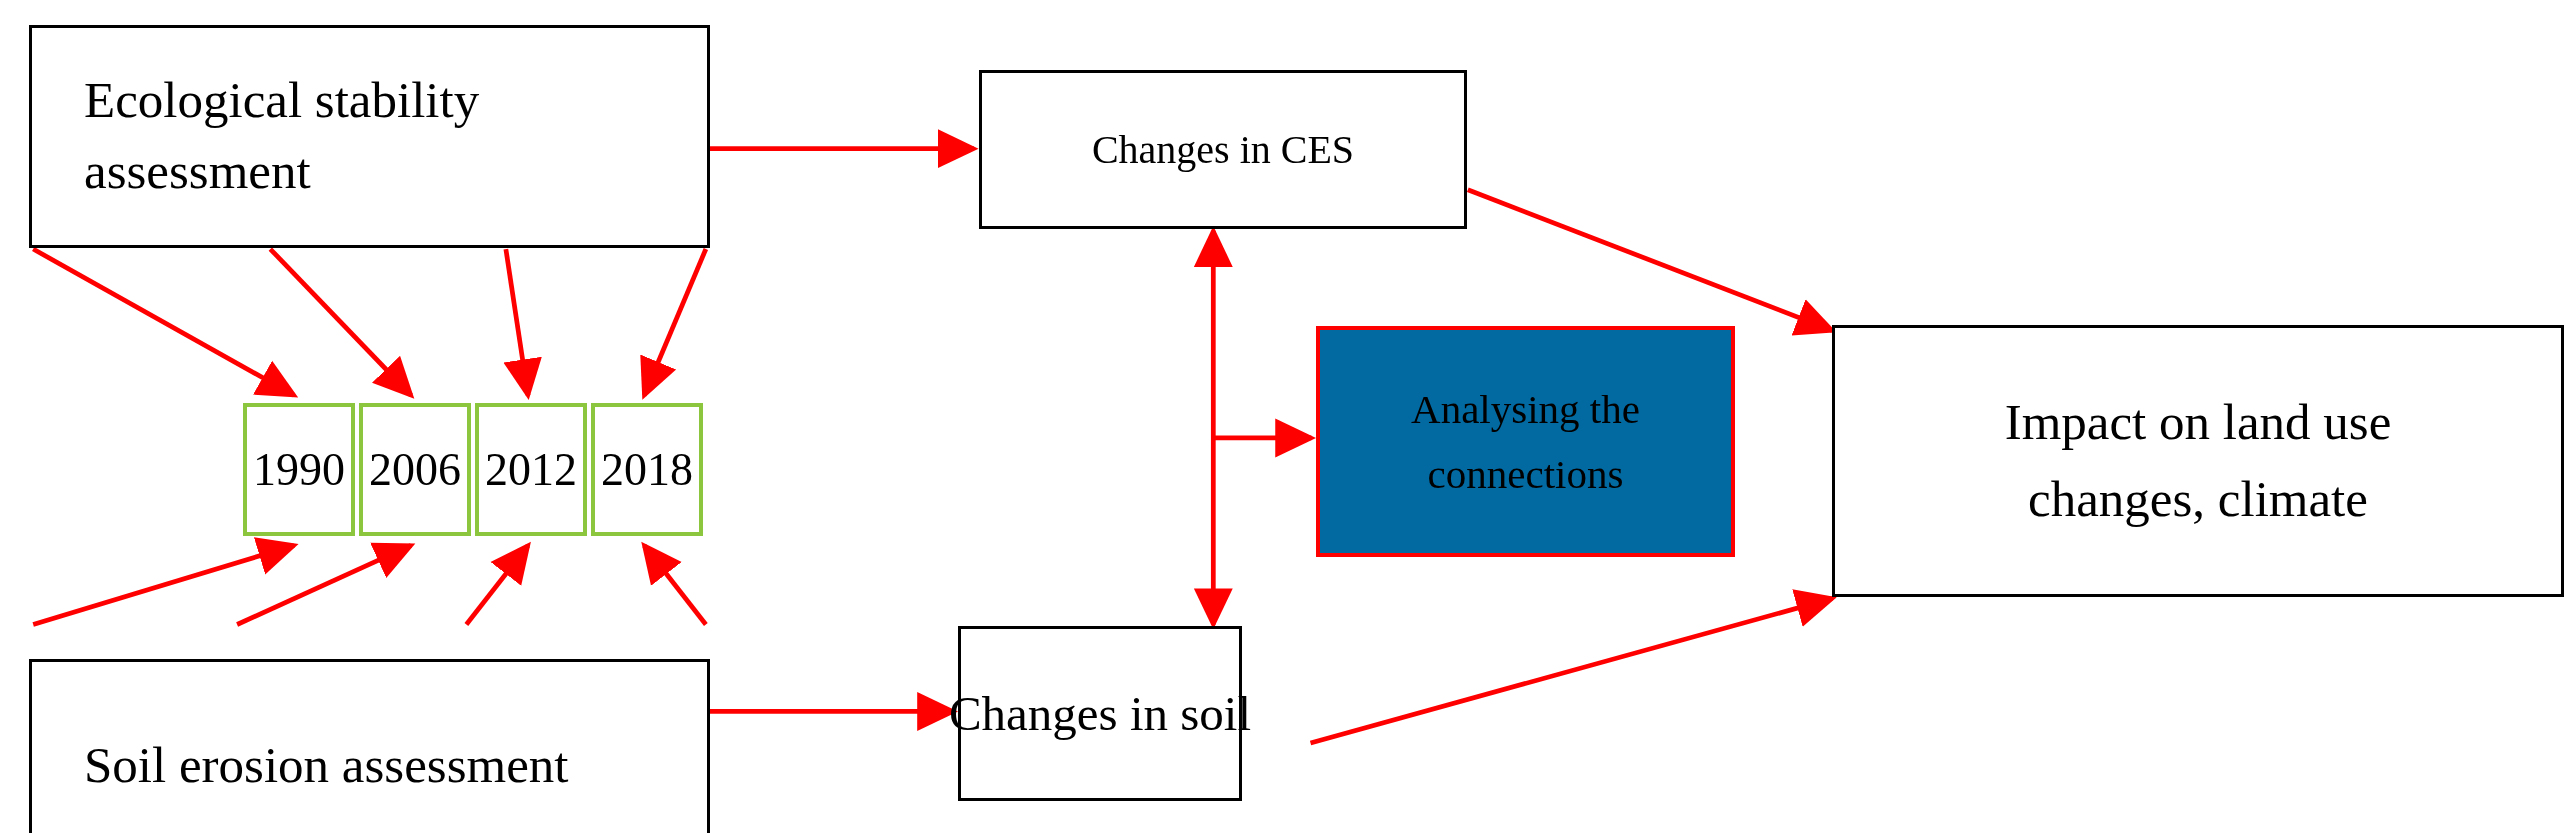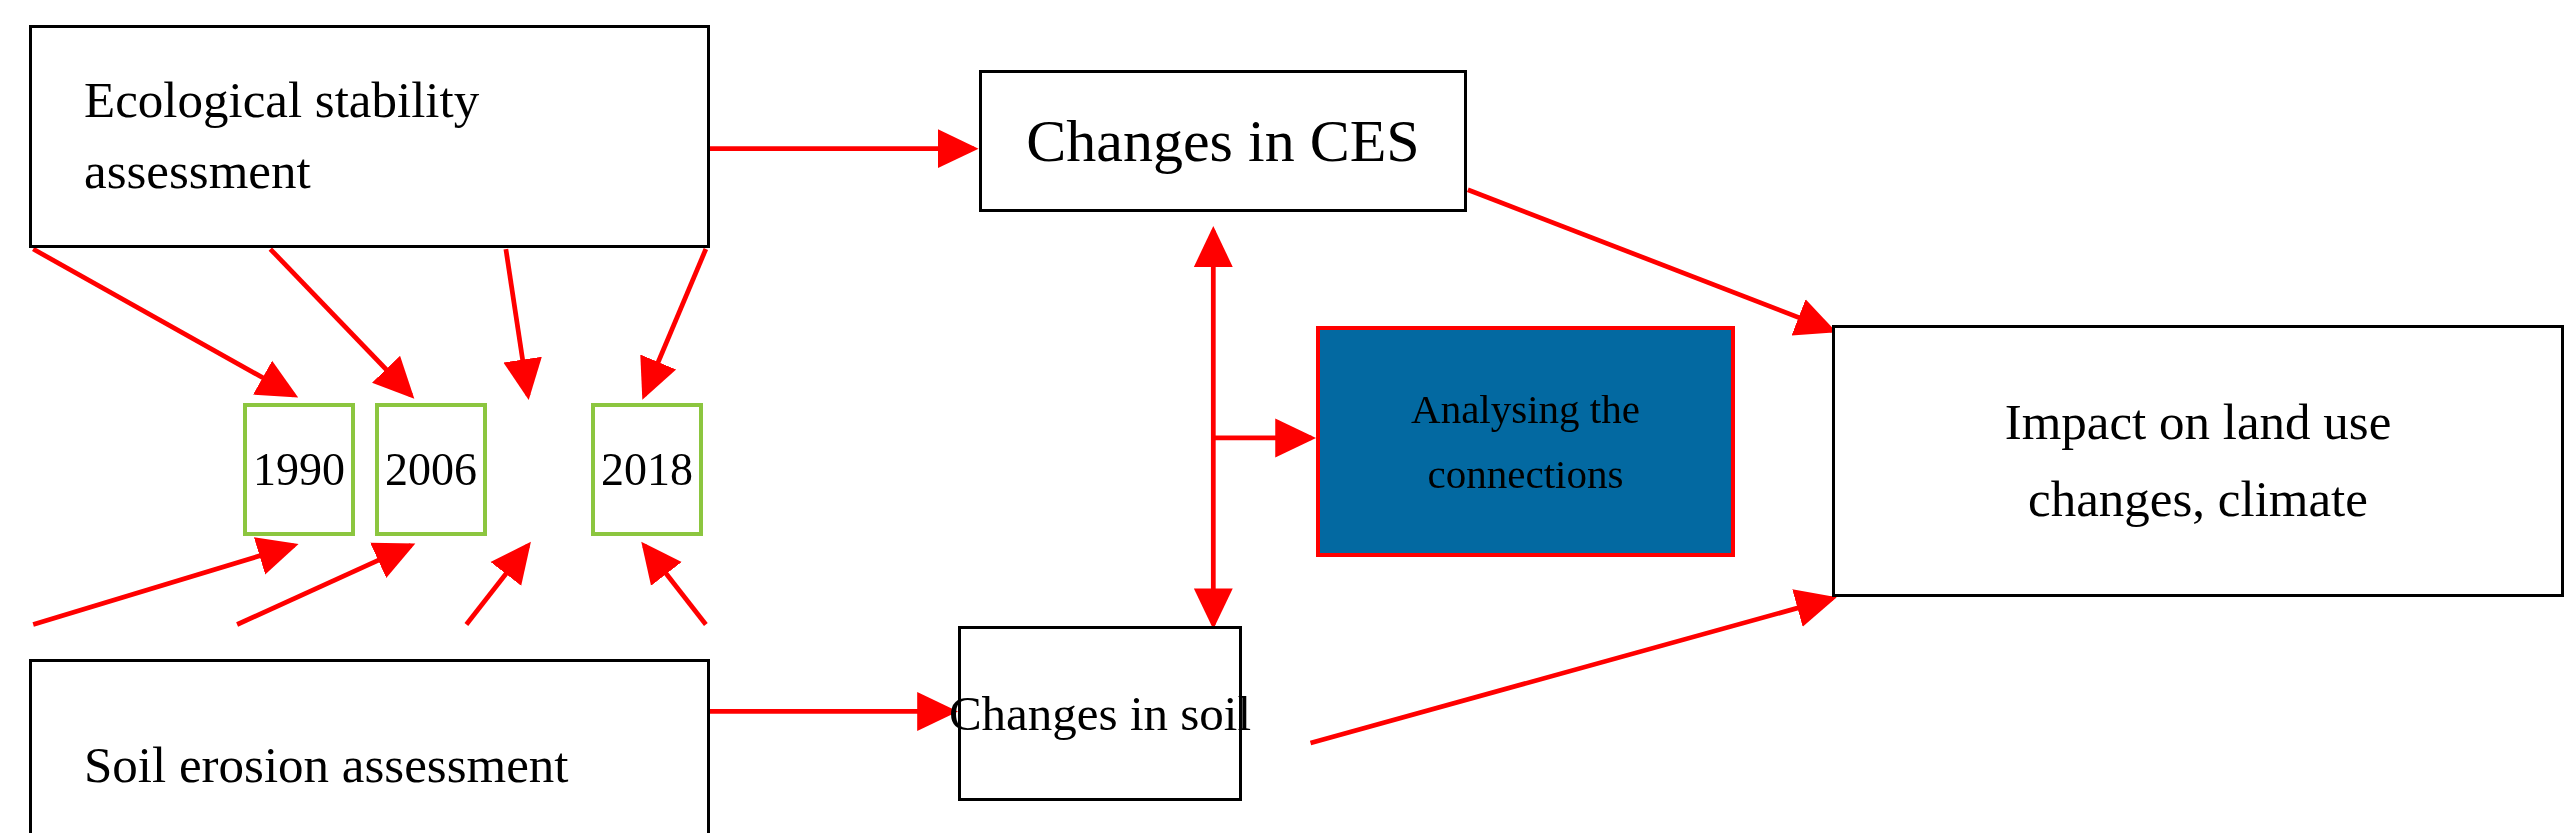--- a/index.html
+++ b/index.html
@@ -60,22 +60,22 @@
     line-height: 1.0;
   }
   #node-ecological-stability .node-line { margin: 10.3px 0; }
   #node-soil-erosion {
     left: 29px;  top: 659px;  width: 681px; height: 212px;
     align-items: flex-start;
     padding-left: 52px;
     font-size: 51px;
   }
   #node-changes-ces {
-    left: 979px; top: 70px;  width: 488px; height: 142px;
-    font-size: 60px;
+    left: 979px; top: 70px;  width: 488px; height: 159px;
+    font-size: 40px;
   }
   #node-changes-soil {
     left: 958px; top: 626px; width: 284px; height: 175px;
     font-size: 49px;
   }
   #node-analysing {
     left: 1316px; top: 326px; width: 419px; height: 231px;
     font-size: 41px;
     line-height: 1.0;
   }
@@ -86,21 +86,21 @@
     line-height: 1.0;
   }
   #node-impact .node-line { margin: 12.6px 0; }
   .node-year {
     top: 403px;
     width: 112px;
     height: 133px;
     font-size: 46px;
   }
   #node-year-0 { left: 243px; justify-content: center; }
-  #node-year-1 { left: 375px; }
+  #node-year-1 { left: 359px; }
   #node-year-2 { left: 475px; }
   #node-year-3 { left: 591px; }
 </style>
 </head>
 <body>
 
 <div id="diagram-root">
 
   <svg id="diagram-svg" viewBox="0 0 3259 1055">
     <defs>
@@ -144,20 +144,23 @@
   <div class="node node-black" id="node-soil-erosion">
     <span class="node-line">Soil erosion assessment</span>
   </div>
 
   <div class="node node-green node-year" id="node-year-0">
     <span class="node-line">1990</span>
   </div>
   <div class="node node-green node-year" id="node-year-1">
     <span class="node-line">2006</span>
   </div>
+  <div class="node node-green node-year" id="node-year-2">
+    <span class="node-line">2012</span>
+  </div>
   <div class="node node-green node-year" id="node-year-3">
     <span class="node-line">2018</span>
   </div>
 
   <div class="node node-black" id="node-changes-ces">
     <span class="node-line">Changes in CES</span>
   </div>
 
   <div class="node node-black" id="node-changes-soil">
     <span class="node-line">Changes in soil</span>

